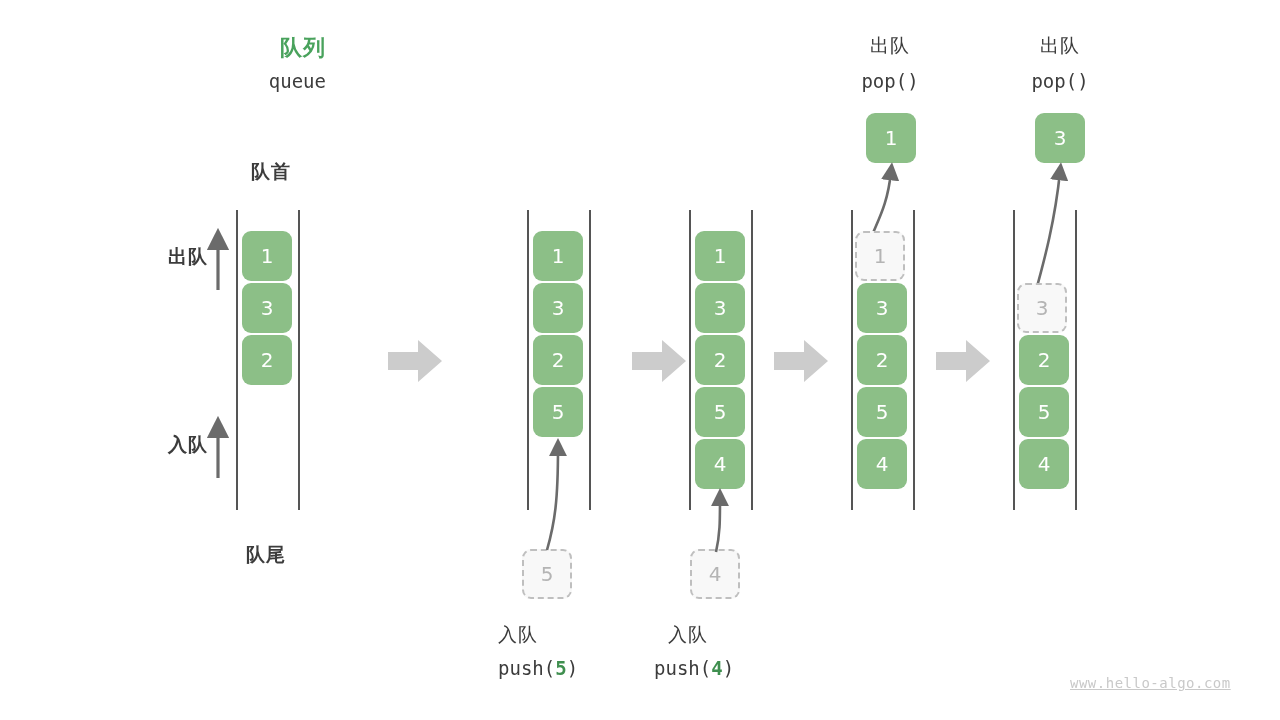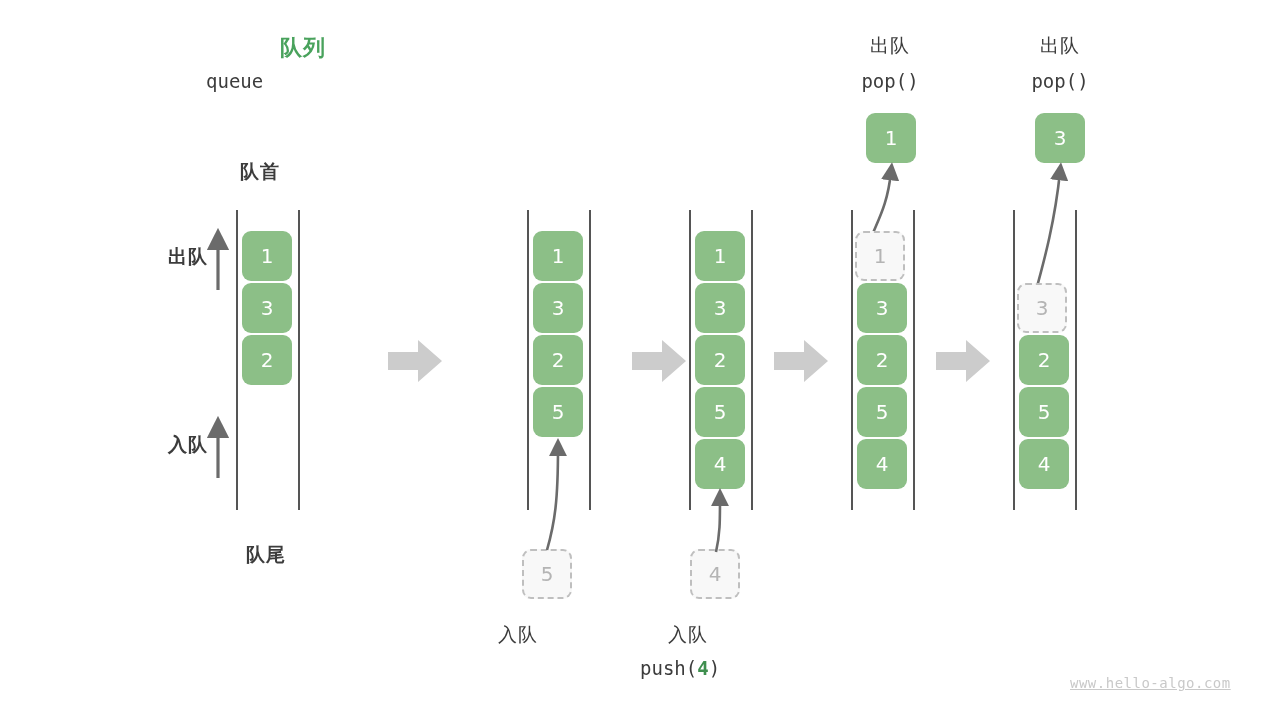--- a/index.html
+++ b/index.html
@@ -28,21 +28,21 @@
     font-size: 22px;
     font-weight: bold;
     color: #49a25c;
     text-align: right;
     letter-spacing: 1px;
   }
   .title-mono {
     font-family: "DejaVu Sans Mono", "Liberation Mono", monospace;
     font-size: 19px;
     color: #3c3c3c;
-    text-align: left;
+    text-align: right;
   }
   .label-cn {
     font-size: 19px;
     font-weight: bold;
     color: #3c3c3c;
     text-align: center;
     letter-spacing: 1px;
   }
   .op-cn {
     font-size: 19px;
@@ -99,21 +99,21 @@
   svg { overflow: visible; }
 </style>
 </head>
 <body>
 
 <div id="stage">
 
   <div class="abs title-cn" style="left:206px; top:33px; width:120px;">队列</div>
   <div class="abs title-mono" style="left:206px; top:70px; width:120px;">queue</div>
 
-  <div class="abs label-cn" style="left:200px; top:159px; width:120px;">队首</div>
+  <div class="abs label-cn" style="left:211px; top:159px; width:120px;">队首</div>
   <div class="abs label-cn" style="left:206px; top:542px; width:120px;">队尾</div>
 
   <div class="abs label-cn" style="left:142px; top:244px; width:66px; text-align:right;">出队</div>
   <svg class="abs" style="left:206px; top:232px;" width="24" height="60">
     <defs>
       <marker id="ah-dark" markerWidth="7" markerHeight="7" refX="3.2" refY="3.5" orient="auto">
         <path d="M0,0 L7,3.5 L0,7 z" fill="#6b6b6b"></path>
       </marker>
     </defs>
     <line x1="12" y1="58" x2="12" y2="8" stroke="#6b6b6b" stroke-width="3.2" marker-end="url(#ah-dark)"></line>
@@ -142,41 +142,42 @@
   <div class="abs cell" style="left:533px; top:283px;">3</div>
   <div class="abs cell" style="left:533px; top:335px;">2</div>
   <div class="abs cell" style="left:533px; top:387px;">5</div>
 
   <div class="abs cell ghost" style="left:522px; top:549px;">5</div>
   <svg class="abs" style="left:520px; top:430px;" width="70" height="125">
     <path d="M27,120 C35,92 38,70 38,18" stroke="#6b6b6b" stroke-width="2.6" fill="none" marker-end="url(#ah-dark)"></path>
   </svg>
 
   <div class="abs op-cn" style="left:498px; top:622px; width:120px; text-align:left;">入队</div>
+  <div class="abs op-mono" style="left:498px; top:657px; width:180px; text-align:left;"><span>push(</span><span class="hl">5</span><span>)</span></div>
 
   <svg class="abs block-arrow" style="left:632px; top:340px;" width="54" height="42">
     <path d="M0,12 L30,12 L30,0 L54,21 L30,42 L30,30 L0,30 Z" fill="#cccccc"></path>
   </svg>
 
   <div class="abs rail" style="left:689px; top:210px; height:300px;"></div>
   <div class="abs rail" style="left:751px; top:210px; height:300px;"></div>
 
   <div class="abs cell" style="left:695px; top:231px;">1</div>
   <div class="abs cell" style="left:695px; top:283px;">3</div>
   <div class="abs cell" style="left:695px; top:335px;">2</div>
   <div class="abs cell" style="left:695px; top:387px;">5</div>
   <div class="abs cell" style="left:695px; top:439px;">4</div>
 
   <div class="abs cell ghost" style="left:690px; top:549px;">4</div>
   <svg class="abs" style="left:688px; top:482px;" width="70" height="75">
     <path d="M28,70 C32,52 32,40 32,16" stroke="#6b6b6b" stroke-width="2.6" fill="none" marker-end="url(#ah-dark)"></path>
   </svg>
 
   <div class="abs op-cn" style="left:668px; top:622px; width:120px; text-align:left;">入队</div>
-  <div class="abs op-mono" style="left:640px; top:657px; width:180px; text-align:left;"><span>push(</span><span class="hl">4</span><span>)</span></div>
+  <div class="abs op-mono" style="left:654px; top:657px; width:180px; text-align:left;"><span>push(</span><span class="hl">4</span><span>)</span></div>
 
   <svg class="abs block-arrow" style="left:774px; top:340px;" width="54" height="42">
     <path d="M0,12 L30,12 L30,0 L54,21 L30,42 L30,30 L0,30 Z" fill="#cccccc"></path>
   </svg>
 
   <div class="abs op-cn" style="left:830px; top:33px; width:120px;">出队</div>
   <div class="abs op-mono" style="left:830px; top:70px; width:120px; text-align:center;">pop()</div>
 
   <div class="abs cell" style="left:866px; top:113px;">1</div>
 

